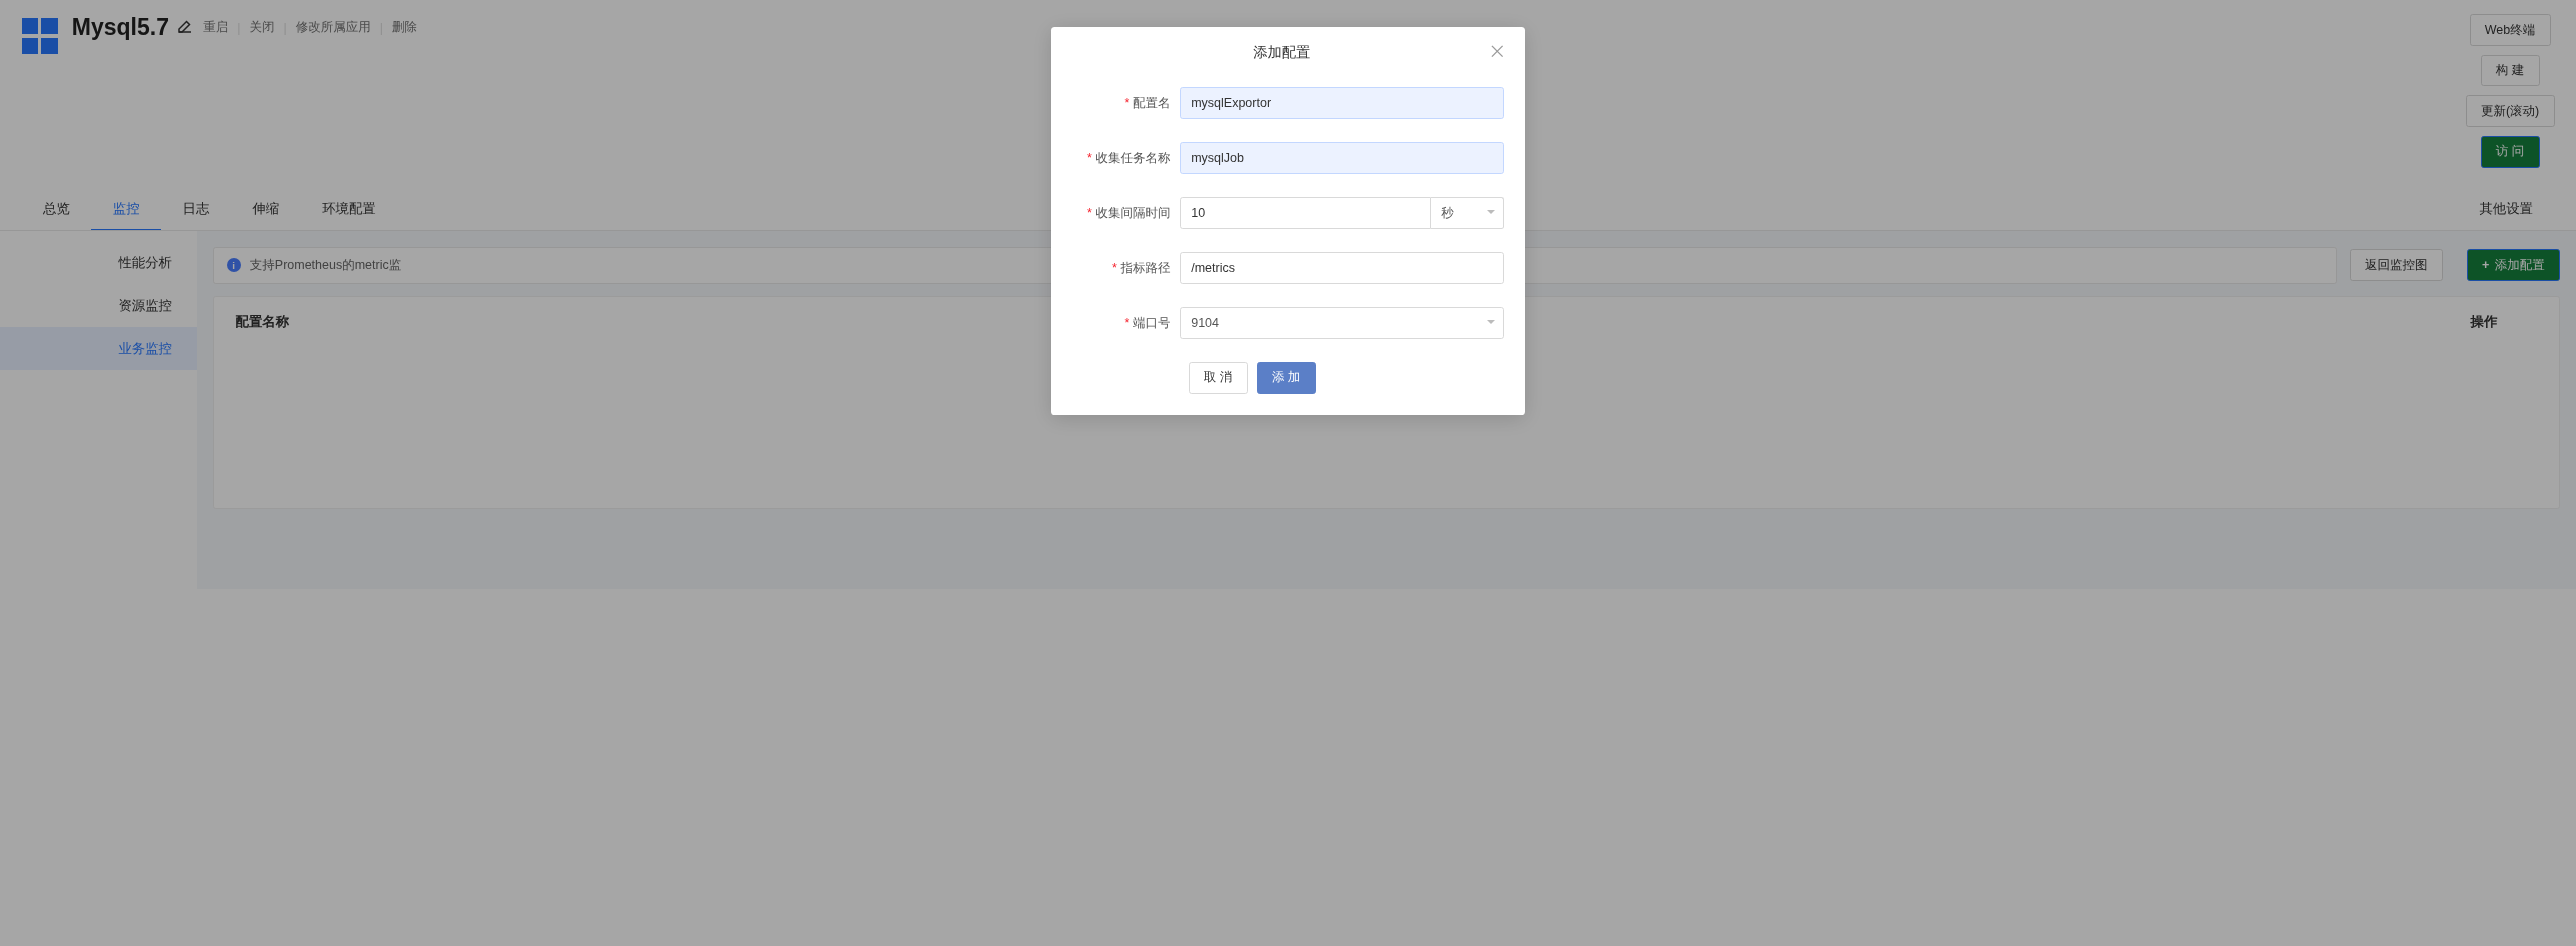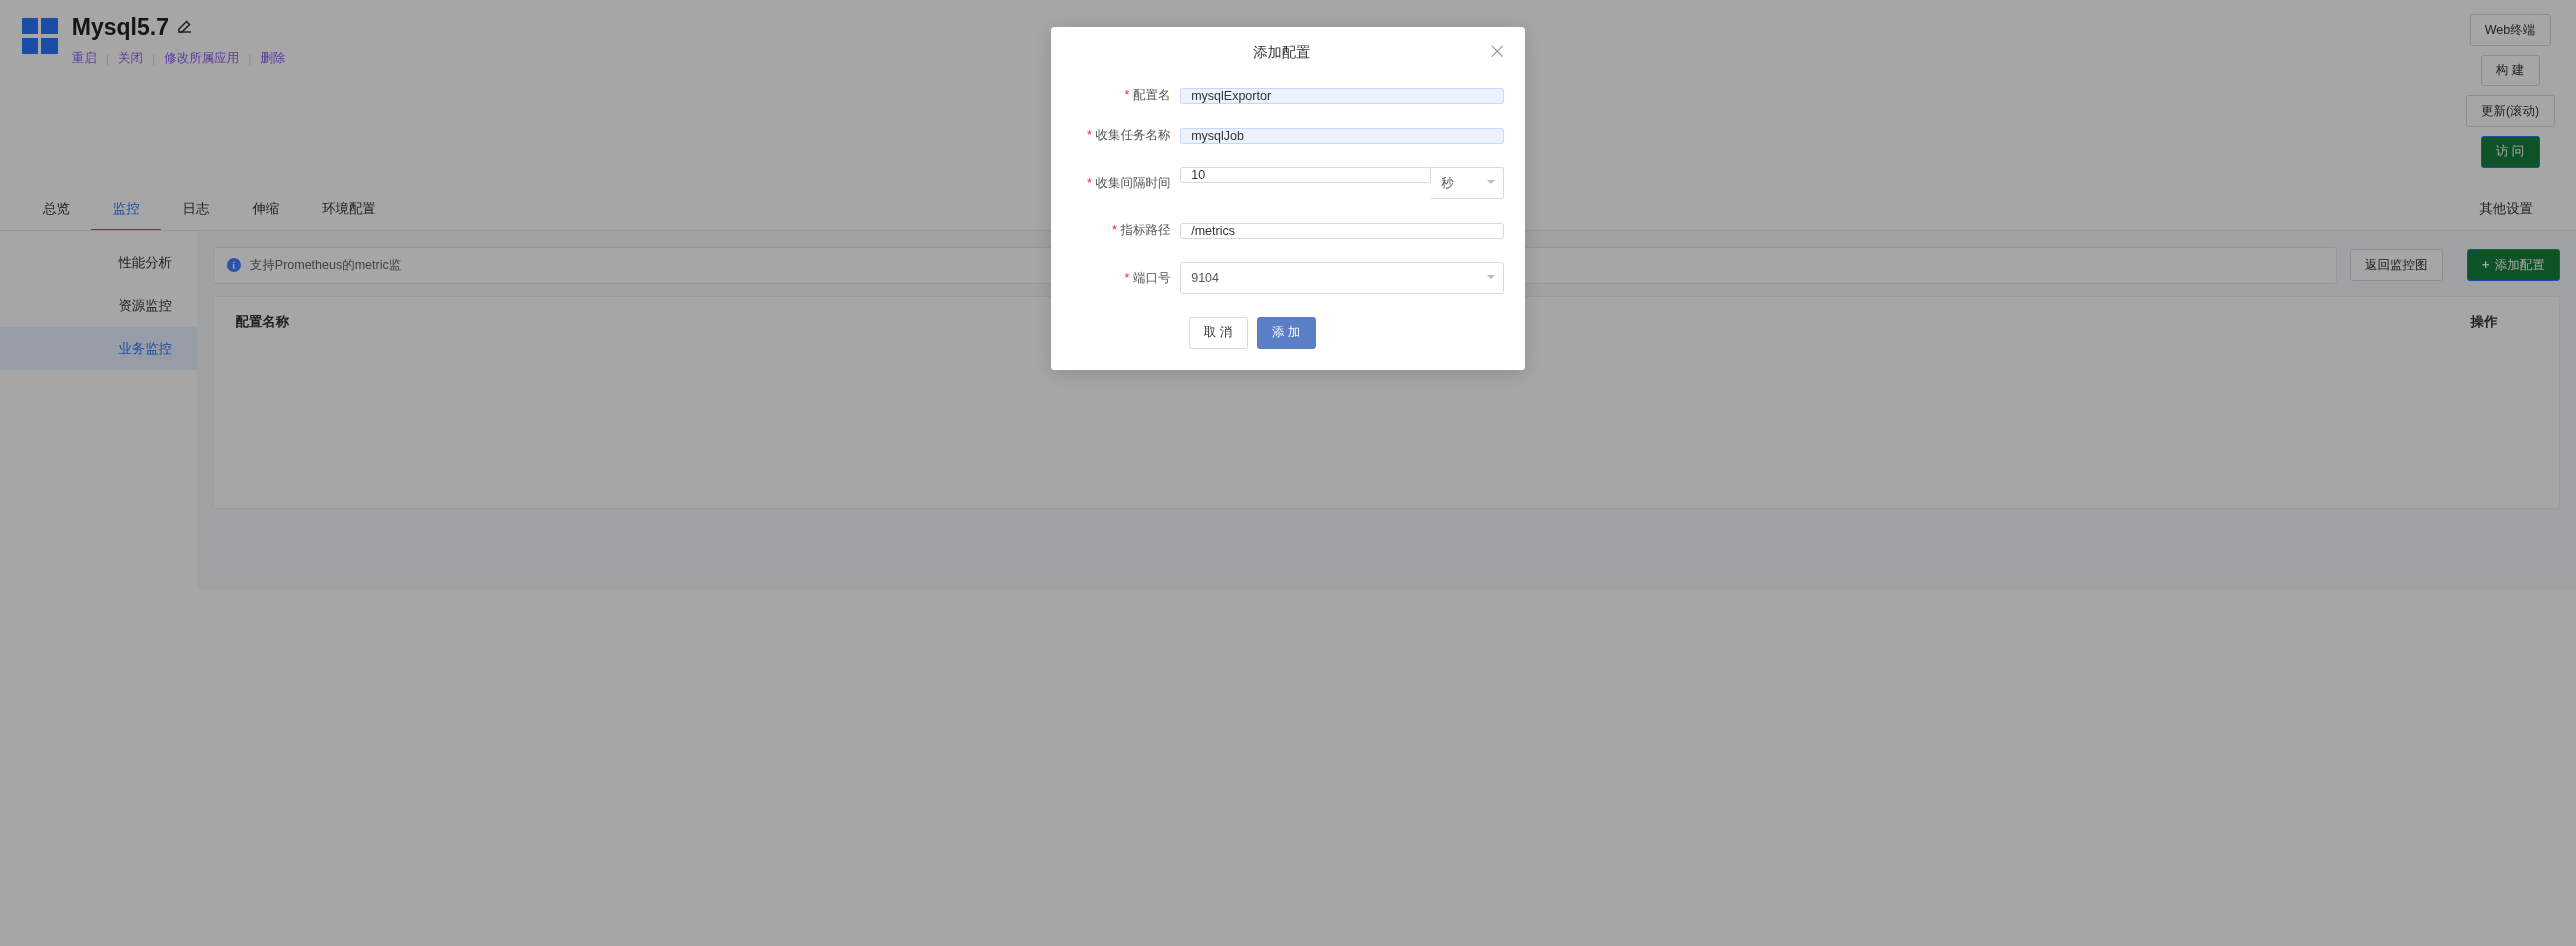--- a/index.html
+++ b/index.html
@@ -5,26 +5,26 @@
     * { box-sizing: border-box; margin: 0; padding: 0; }
     body { font-family: -apple-system, BlinkMacSystemFont, "Segoe UI", "PingFang SC", "Microsoft YaHei", sans-serif; background: #fff; color: #333; font-size: 12.5px; }
     
     .page { width: 100%; position: relative; }
     
     
     .header { padding: 14.3px 21.5px 7.2px 21.5px; display: flex; align-items: flex-start; justify-content: space-between; }
     .header-left { display: flex; align-items: flex-start; gap: 14.3px; }
     .logo-icon { width: 36px; height: 36px; display: grid; grid-template-columns: 1fr 1fr; grid-template-rows: 1fr 1fr; gap: 3.6px; margin-top: 3.6px; }
     .logo-square { background: #2878ff; }
-    .title-block { display: flex; flex-direction: column; gap: 9px; }
+    .title-block { display: flex; flex-direction: row; gap: 9px; }
     .title-row { display: flex; align-items: center; gap: 7.2px; }
     .page-title { font-size: 23px; font-weight: 600; color: #222; }
     .edit-icon svg { width: 18px; height: 18px; stroke: #333; fill: none; stroke-width: 2; }
     .sub-actions { display: flex; align-items: center; color: #666; font-size: 12.5px; gap: 0; }
-    .sub-action { color: #8b5cf6; cursor: pointer; font-family: Liberation Mono, monospace; }
+    .sub-action { color: #737373; cursor: pointer; font-family: Liberation Mono, monospace; }
     .sub-sep { color: #ddd; margin: 0 9px; }
     .header-right { display: flex; gap: 9px; align-items: center; flex-direction: column; }
     .btn { padding: 6.3px 14.3px; border: 0.9px solid #d9d9d9; background: #fff; border-radius: 2.7px; cursor: pointer; font-size: 12.5px; color: #333; white-space: nowrap; }
     .btn-primary { background: #15803d; border-color: #2878ff; color: #fff; }
     
     
     .tabs { display: flex; gap: 0; border-bottom: 0.9px solid #e8e8e8; padding: 0 21.5px; margin-top: 14.3px; }
     .tab { padding: 10.7px 21.5px; color: #333; cursor: pointer; border-bottom: 1.8px solid transparent; font-size: 13.4px; }
     .tab.active { color: #2878ff; border-bottom-color: #2878ff; }
     
@@ -49,21 +49,21 @@
     .overlay { position: fixed; top: 0; left: 0; right: 0; bottom: 0; background: rgba(0,0,0,0.35); display: flex; align-items: flex-start; justify-content: center; padding-top: 27px; }
     .modal { width: 474px; background: #fff; border-radius: 3.6px; box-shadow: 0 3.6px 21.5px rgba(0,0,0,0.15); }
     .modal-header { padding: 16px 21.5px; display: flex; align-items: center; justify-content: space-between; font-size: 14.3px; color: #333; }
     .modal-close { cursor: pointer; color: #999; font-size: 14.3px; }
     .modal-body { padding: 9px 21.5px 21.5px 21.5px; }
     .form-row { display: flex; align-items: center; margin-bottom: 23px; }
     .form-row:last-child { margin-bottom: 0; }
     .form-label { width: 107px; text-align: right; color: #555; font-size: 12.5px; padding-right: 9px; }
     .req { color: #f5222d; margin-right: 3.6px; }
     .form-control { flex: 1; }
-    .form-input { width: 100%; height: 16px; padding: 0 10.7px; border: 0.9px solid #d9d9d9; border-radius: 2.7px; font-size: 12.5px; color: #333; background: #fff; }
+    .form-input { width: 100%; height: 32px; padding: 0 10.7px; border: 0.9px solid #d9d9d9; border-radius: 2.7px; font-size: 12.5px; color: #333; background: #fff; }
     .form-input.filled { background: #ecf2ff; border-color: #c3d7ff; }
     .combo { display: flex; width: 100%; }
     .combo .form-input { border-top-right-radius: 0; border-bottom-right-radius: 0; }
     .select { height: 32px; border: 0.9px solid #d9d9d9; border-radius: 2.7px; padding: 0 25px 0 10.7px; display: flex; align-items: center; background: #fff; position: relative; color: #555; font-size: 12.5px; cursor: pointer; }
     .select .chev { position: absolute; right: 7.2px; top: 50%; margin-top: -2.7px; width: 0; height: 0; border-left: 4.5px solid transparent; border-right: 4.5px solid transparent; border-top: 4.5px solid #bbb; }
     .combo .select { width: 73px; border-left: none; border-top-left-radius: 0; border-bottom-left-radius: 0; flex-shrink: 0; }
     .select-full { width: 100%; }
     .modal-footer { display: flex; gap: 9px; padding-left: 116px; }
     .btn-mid { background: #5b7fc7; border-color: #5b7fc7; color: #fff; }
     .plus-icon { display: inline-block; margin-right: 5.4px; font-weight: bold; }

